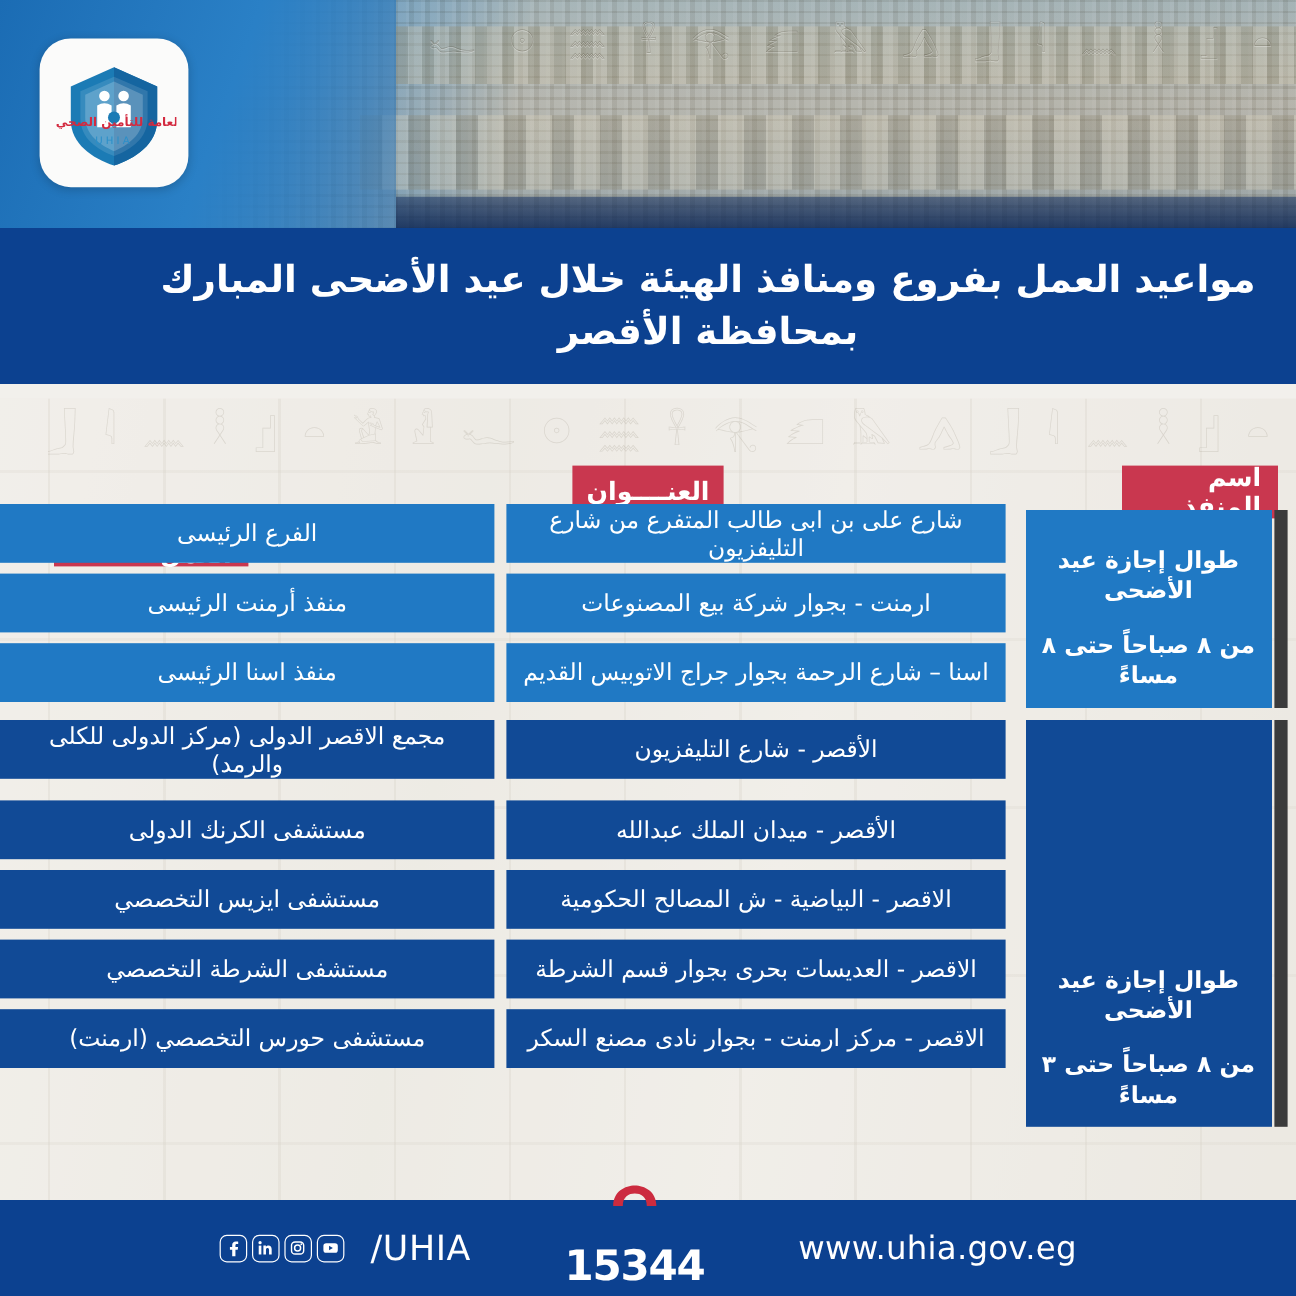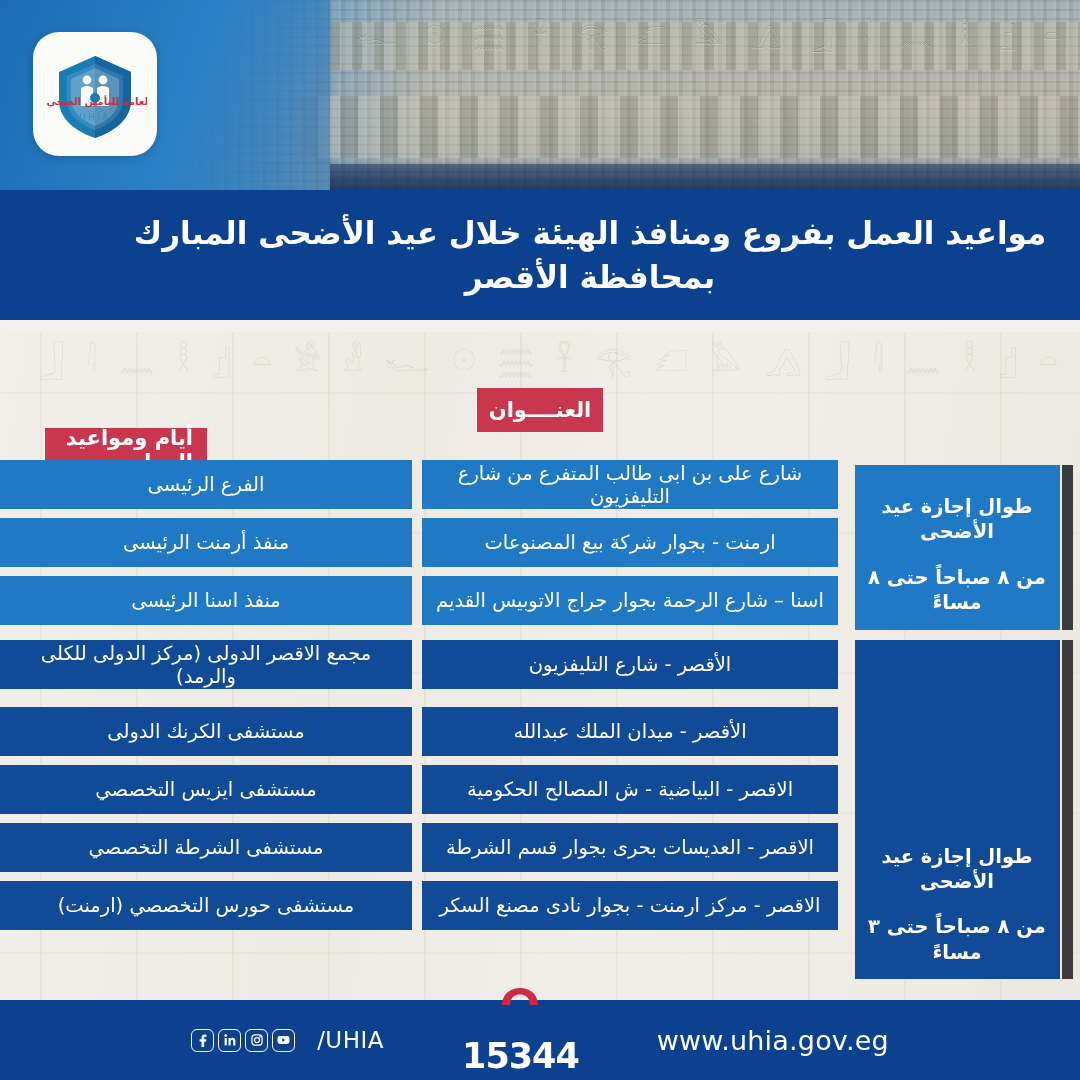--- a/index.html
+++ b/index.html
@@ -101,21 +101,21 @@
     display:flex;align-items:center;justify-content:center;
     font-size:21px;font-weight:bold;
     padding:0 14px;box-sizing:border-box;
   }
   .chip-outlet{right:15px;width:130px;}
   .chip-address{left:50%;transform:translateX(-50%);width:126px;}
   .chip-hours{left:45px;width:162px;margin-top:40px;}
 
   
   .table{
-    position:absolute;left:0;top:460px;width:1080px;
+    position:absolute;left:0;top:420px;width:1080px;
   }
   .group{display:flex;flex-direction:row-reverse;width:1080px;margin-bottom:6px;}
 
   .col-rows{width:838px;display:flex;flex-direction:column;}
   .row{display:flex;flex-direction:row-reverse;gap:10px;margin-bottom:9px;}
   .cell{
     color:#ffffff;font-size:19.5px;
     display:flex;align-items:center;justify-content:center;
     text-align:center;height:49px;box-sizing:border-box;padding:0 10px;
   }
@@ -149,21 +149,21 @@
     display:flex;align-items:center;justify-content:center;
   }
   .footer-inner{
     display:flex;flex-direction:row;align-items:center;gap:78px;direction:ltr;
   }
   .social{display:flex;align-items:center;gap:4px;}
   .sicon{
     width:21px;height:21px;border:1.6px solid #fff;border-radius:6px;
     display:flex;align-items:center;justify-content:center;color:#fff;
   }
-  .handle{color:#fff;font-size:23px;letter-spacing:.5px;margin-left:18px;}
+  .handle{color:#fff;font-size:29px;letter-spacing:.5px;margin-left:18px;}
   .hotline{position:relative;display:flex;flex-direction:column;align-items:center;}
   .hotline-num{color:#fff;font-size:35px;font-weight:bold;letter-spacing:-1px;line-height:1;margin-top:32px;}
   .hotline-phone{position:absolute;top:-21px;left:50%;transform:translateX(-50%);}
   .website{color:#fff;font-size:27px;letter-spacing:.2px;}
 </style>
 </head>
 <body>
 
 <div class="page">
 
@@ -198,20 +198,21 @@
       <div>بمحافظة الأقصر</div>
     </div>
   </div>
 
   <div class="body-area">
     <div class="body-texture"></div>
     <div class="body-texture2">𓂀𓆎𓅓𓂻𓃀𓇋𓈖𓎛𓊨𓏏𓀀𓁐𓆑𓇳𓈗𓋹𓂀𓆎𓅓𓂻𓃀𓇋𓈖𓎛𓊨𓏏𓀀𓁐𓆑𓇳𓈗𓋹𓂀𓆎𓅓𓂻𓃀𓇋𓈖𓎛𓊨𓏏𓀀𓁐𓆑𓇳𓈗𓋹𓂀𓆎𓅓𓂻𓃀𓇋𓈖𓎛𓊨𓏏𓀀𓁐𓆑𓇳𓈗𓋹𓂀𓆎𓅓𓂻𓃀𓇋𓈖𓎛𓊨𓏏𓀀𓁐𓆑𓇳𓈗𓋹𓂀𓆎𓅓𓂻𓃀𓇋𓈖𓎛𓊨𓏏𓀀𓁐𓆑𓇳𓈗𓋹𓂀𓆎𓅓𓂻𓃀𓇋𓈖𓎛𓊨𓏏𓀀𓁐𓆑𓇳𓈗𓋹𓂀𓆎𓅓𓂻𓃀𓇋𓈖𓎛𓊨𓏏𓀀𓁐𓆑𓇳𓈗𓋹𓂀𓆎𓅓𓂻𓃀𓇋𓈖𓎛𓊨𓏏𓀀𓁐𓆑𓇳𓈗𓋹𓂀𓆎𓅓𓂻𓃀𓇋𓈖𓎛𓊨𓏏𓀀𓁐𓆑𓇳𓈗𓋹𓂀𓆎𓅓𓂻𓃀𓇋𓈖𓎛𓊨𓏏𓀀𓁐𓆑𓇳𓈗𓋹𓂀𓆎𓅓𓂻𓃀𓇋𓈖𓎛𓊨𓏏</div>
   </div>
 
   <div class="chips">
+    <div class="chip chip-outlet">اسم المنفذ</div>
     <div class="chip chip-address">العنــــوان</div>
     <div class="chip chip-hours">أيام ومواعيد العمل</div>
   </div>
 
   <div class="table">
 
     <div class="group g1">
       <div class="col-rows">
         <div class="row">
           <div class="cell cell-outlet">الفرع الرئيسى</div>

